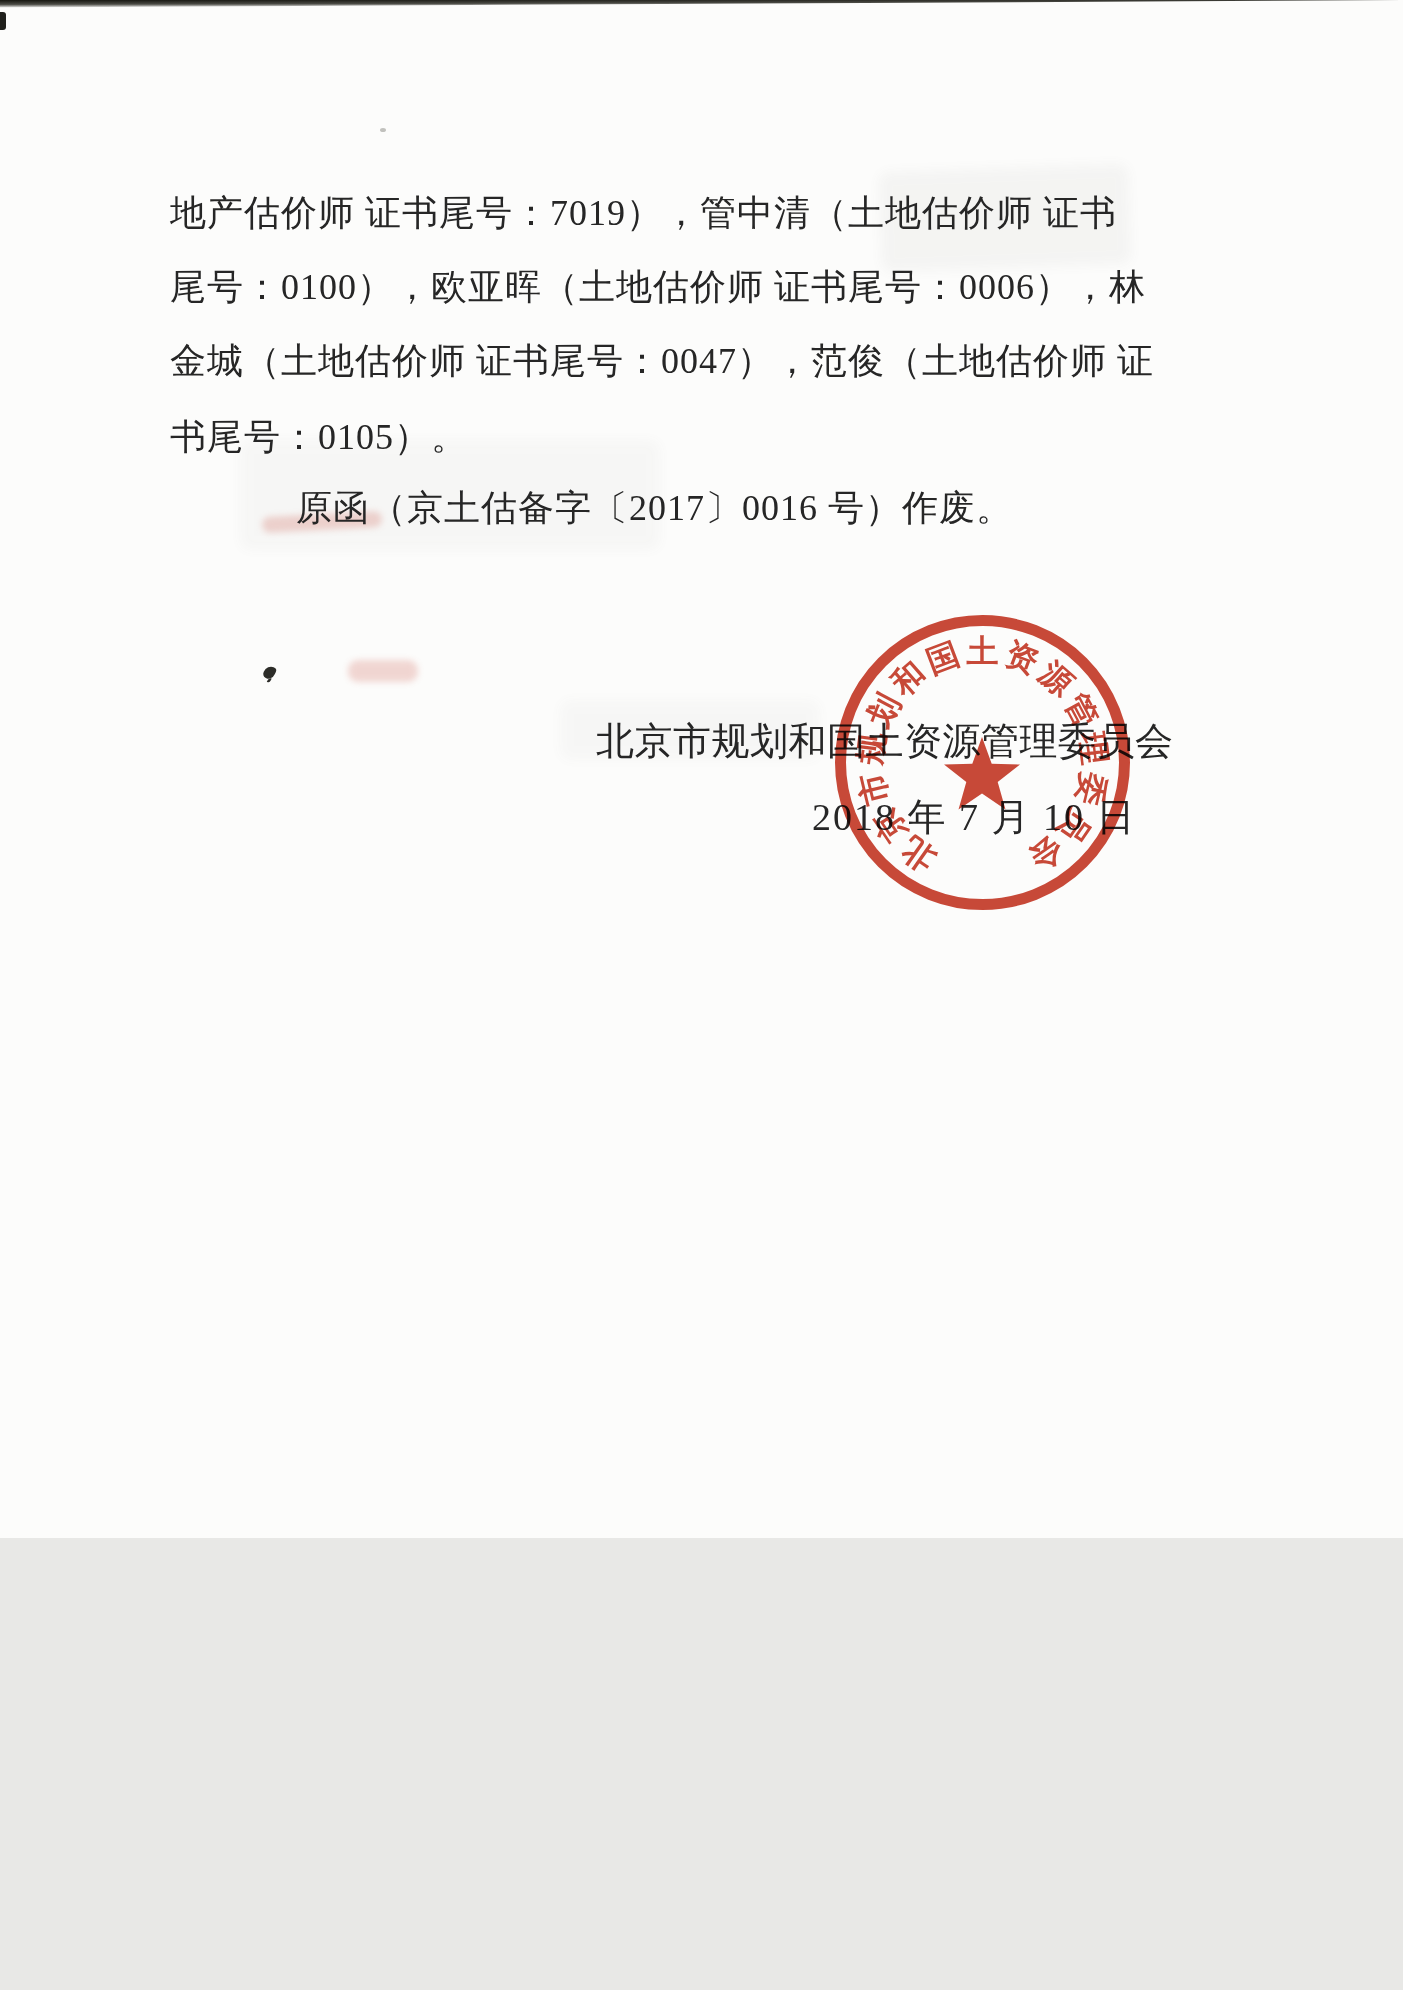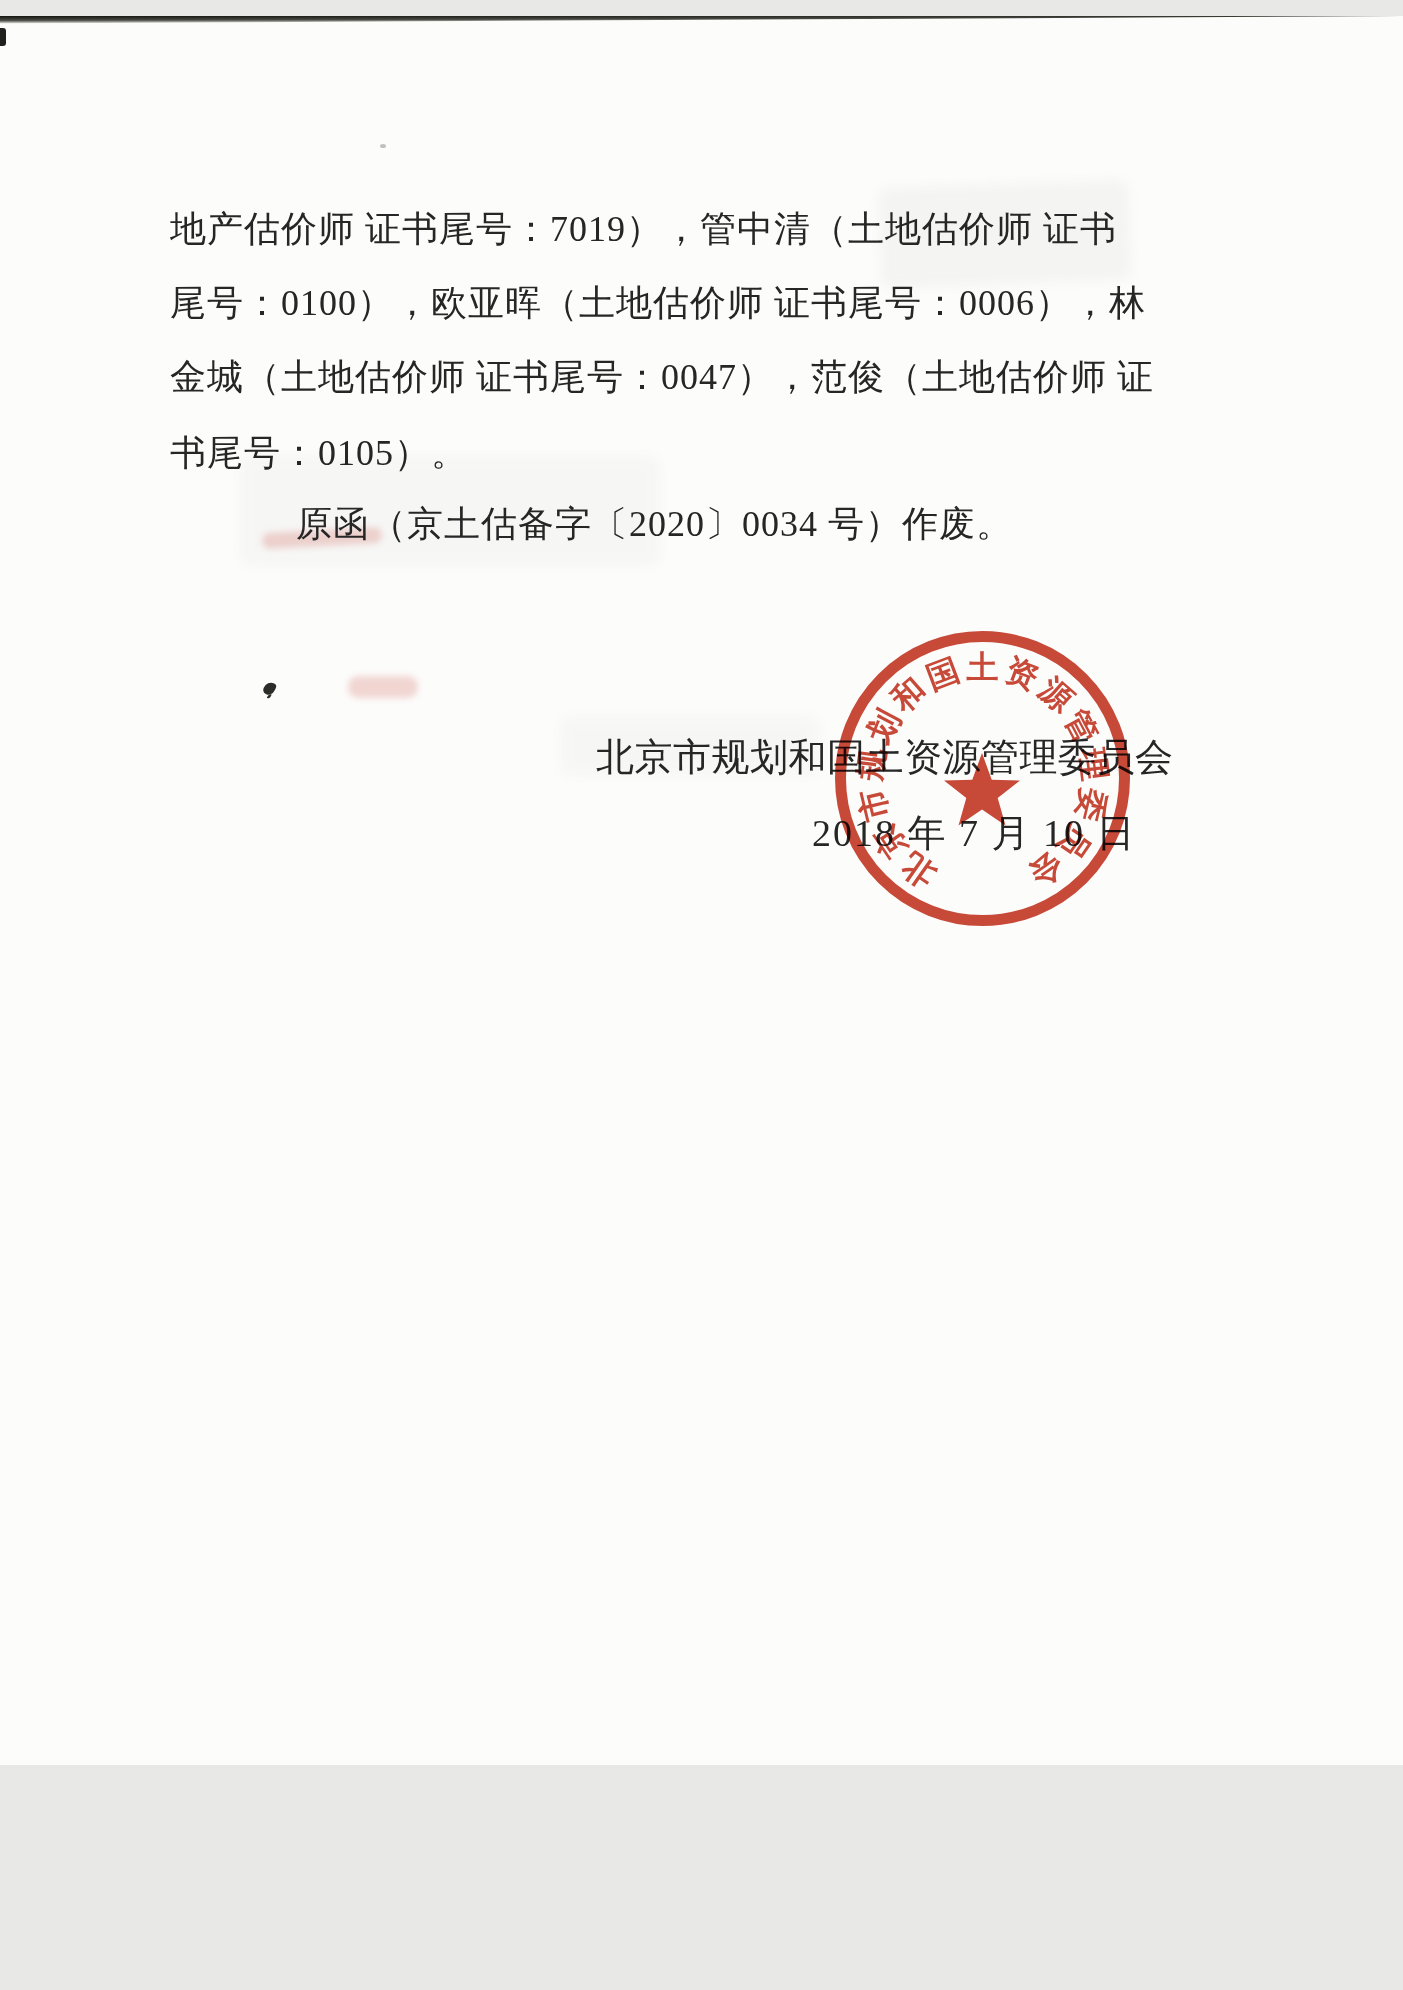--- a/index.html
+++ b/index.html
@@ -8,22 +8,22 @@
     --seal-color: #c63a28;
   }
   html, body {
     margin: 0;
     padding: 0;
     background: #e8e8e6;
   }
   .page {
     position: relative;
     width: 1403px;
-    height: 1749px;
-    margin: 16px auto;
+    height: 1538px;
+    margin: 0 auto;
     background: var(--page-bg);
     overflow: hidden;
     font-family: "Liberation Serif", "DejaVu Serif", serif;
     color: var(--text-color);
   }
   
   .scan-edge {
     position: absolute;
     top: 0; left: -6px;
     width: 1420px; height: 8px;
@@ -146,21 +146,21 @@
   <div class="smudge-pink-2"></div>
   <div class="ink-speck"></div>
 
   <div>
     <div class="bodytext" style="top:195px">地产估价师 证书尾号：7019），管中清（土地估价师 证书</div>
     <div class="bodytext" style="top:269px">尾号：0100），欧亚晖（土地估价师 证书尾号：0006），林</div>
     <div class="bodytext" style="top:343px">金城（土地估价师 证书尾号：0047），范俊（土地估价师 证</div>
     <div class="bodytext" style="top:419px">书尾号：0105）。</div>
   </div>
 
-  <div class="closing" style="top:490px">原函（京土估备字〔2020〕0034 号）作废。</div>
+  <div class="closing" style="top:490px">原函（京土估备字〔2017〕0016 号）作废。</div>
 
   <div class="sig-org">北京市规划和国土资源管理委员会</div>
   <div class="sig-date">2018 年 7 月 10 日</div>
 
   <svg class="seal" viewBox="0 0 315 315">
     <circle cx="157.5" cy="157.5" r="142"></circle>
     <g id="seal-ring-text">
         <text x="93.2594391286828" y="260.24502896036705" transform="rotate(-145 93.2594391286828 249.24502896036705)" class="seal-char">北</text>
         <text x="64.96125727660855" y="231.59184650312562" transform="rotate(-124.28571428571428 64.96125727660855 220.59184650312562)" class="seal-char">京</text>
         <text x="48.62724865759324" y="194.78162885238407" transform="rotate(-103.57142857142857 48.62724865759324 183.78162885238407)" class="seal-char">市</text>

